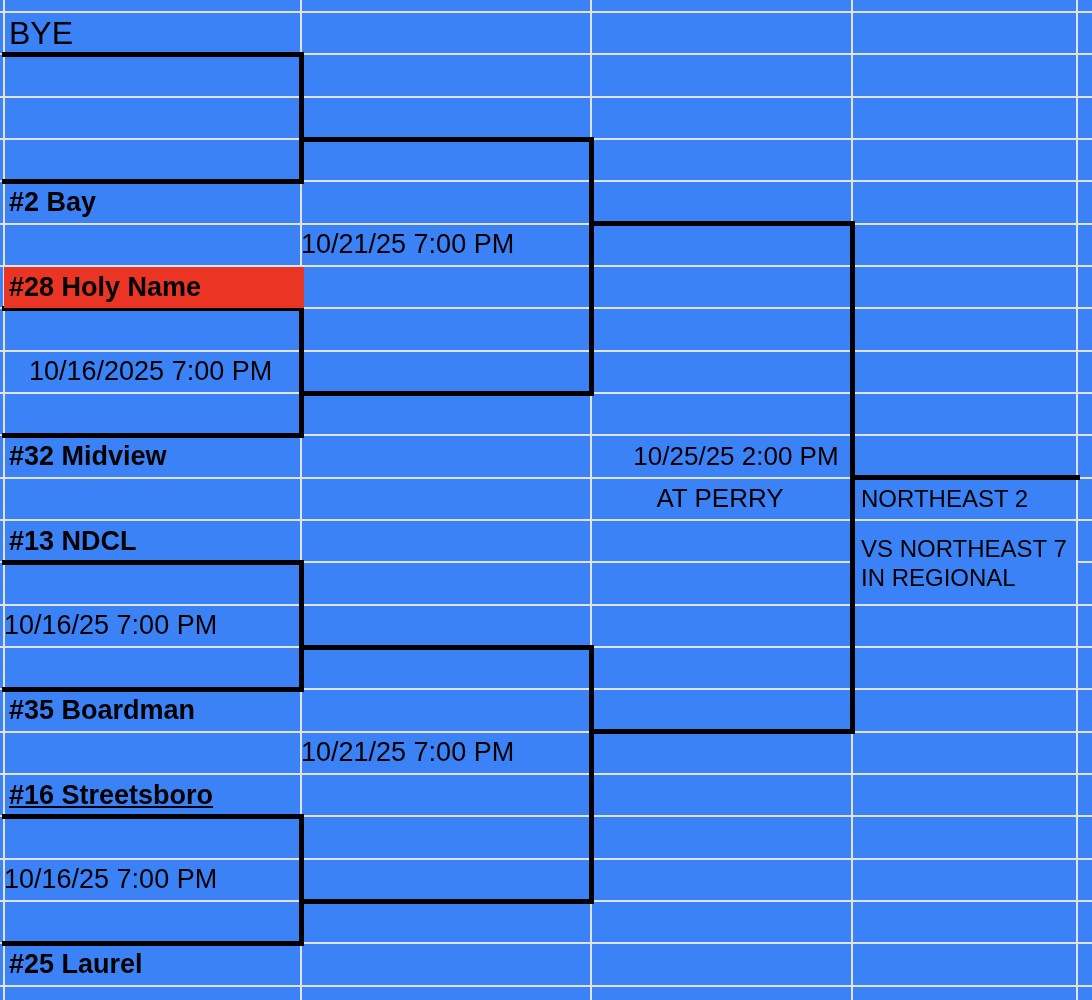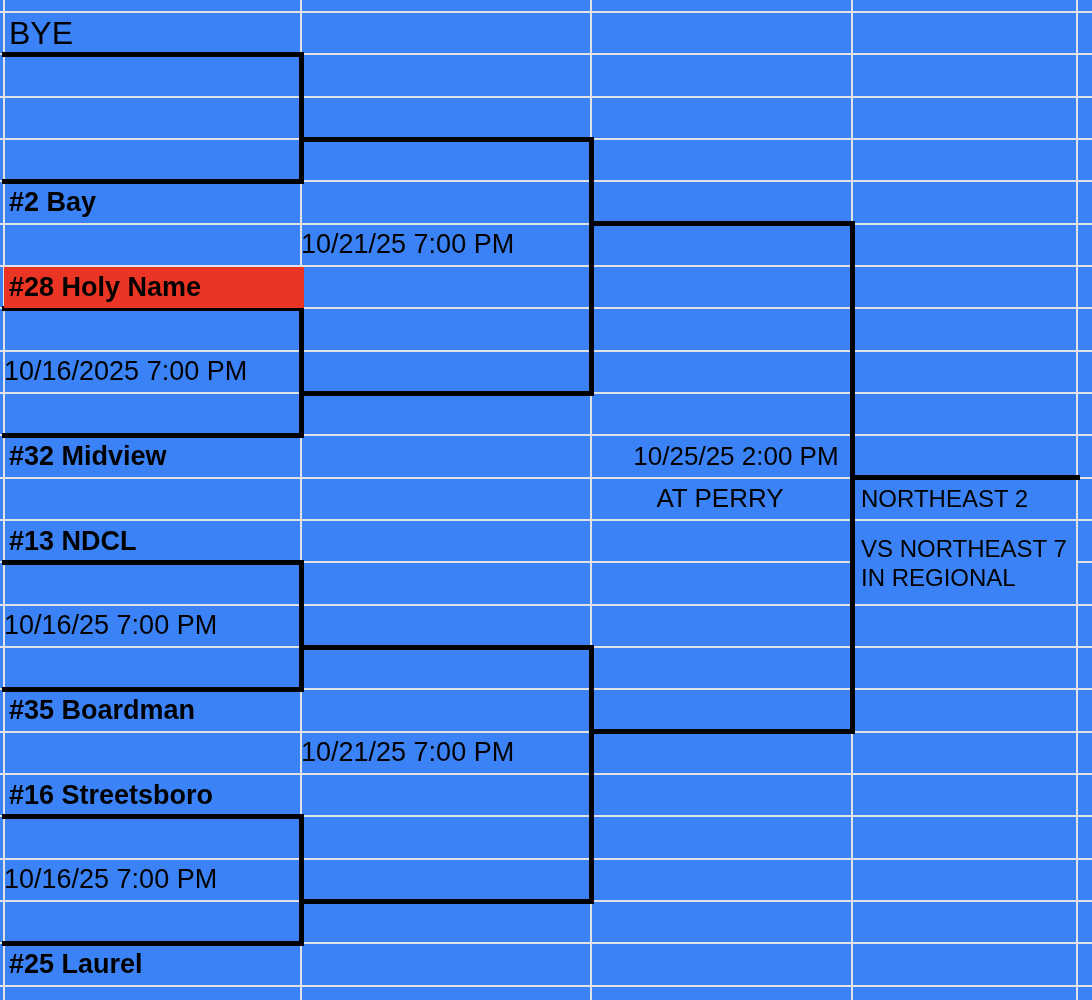--- a/index.html
+++ b/index.html
@@ -80,24 +80,24 @@
     </div>
 
   <div class="hl" id="hl-holy-name" style="left: 4px; top: 266.5px; width: 300px; height: 41px; background: rgb(234, 52, 36);"></div>
 
   <div class="cell bye" style="left:9px; top:12px;  width:280px; height:42px; line-height:42px;">BYE</div>
   <div class="cell team" style="left:9px; top:181px; width:280px; height:43px; line-height:43px;">#2 Bay</div>
   <div class="cell team" style="left:9px; top:266px; width:290px; height:42px; line-height:42px; z-index:5;">#28 Holy Name</div>
   <div class="cell team" style="left:9px; top:435px; width:280px; height:43px; line-height:43px;">#32 Midview</div>
   <div class="cell team" style="left:9px; top:520px; width:280px; height:42px; line-height:42px;">#13 NDCL</div>
   <div class="cell team" style="left:9px; top:689px; width:280px; height:43px; line-height:43px;">#35 Boardman</div>
-  <div class="cell team" style="left:9px; top:774px; width:280px; height:42px; line-height:42px;">#16 Streetsboro</div>
+  <div class="cell team" style="left:9px; top:774px; width:280px; height:42px; line-height:42px;text-decoration:underline;">#16 Streetsboro</div>
   <div class="cell team" style="left:9px; top:943px; width:280px; height:43px; line-height:43px;">#25 Laurel</div>
 
-  <div class="cell date" style="left:4px; top:350px; width:290px; height:43px; line-height:43px;">10/16/2025 7:00 PM</div>
+  <div class="cell date" style="left:4px; top:350px; width:290px; height:43px; line-height:43px;padding-left:25px;">10/16/2025 7:00 PM</div>
   <div class="cell date" style="left:4px; top:604px; width:289px; height:43px; line-height:43px;">10/16/25 7:00 PM</div>
   <div class="cell date" style="left:4px; top:858px; width:289px; height:43px; line-height:43px;">10/16/25 7:00 PM</div>
 
   <div class="cell date" style="left:301px; top:223px; width:279px; height:43px; line-height:43px;">10/21/25 7:00 PM</div>
   <div class="cell date" style="left:301px; top:731px; width:279px; height:43px; line-height:43px;">10/21/25 7:00 PM</div>
 
   <div class="cell mid" style="left:591px; top:435px; width:290px; height:43px; line-height:43px;">10/25/25 2:00 PM</div>
   <div class="cell mid" style="left:591px; top:477px; width:258px; height:43px; line-height:43px;">AT PERRY</div>
 
   <div class="cell ne" style="left:861px; top:477px; width:226px; height:43px; line-height:43px;">NORTHEAST 2</div>

